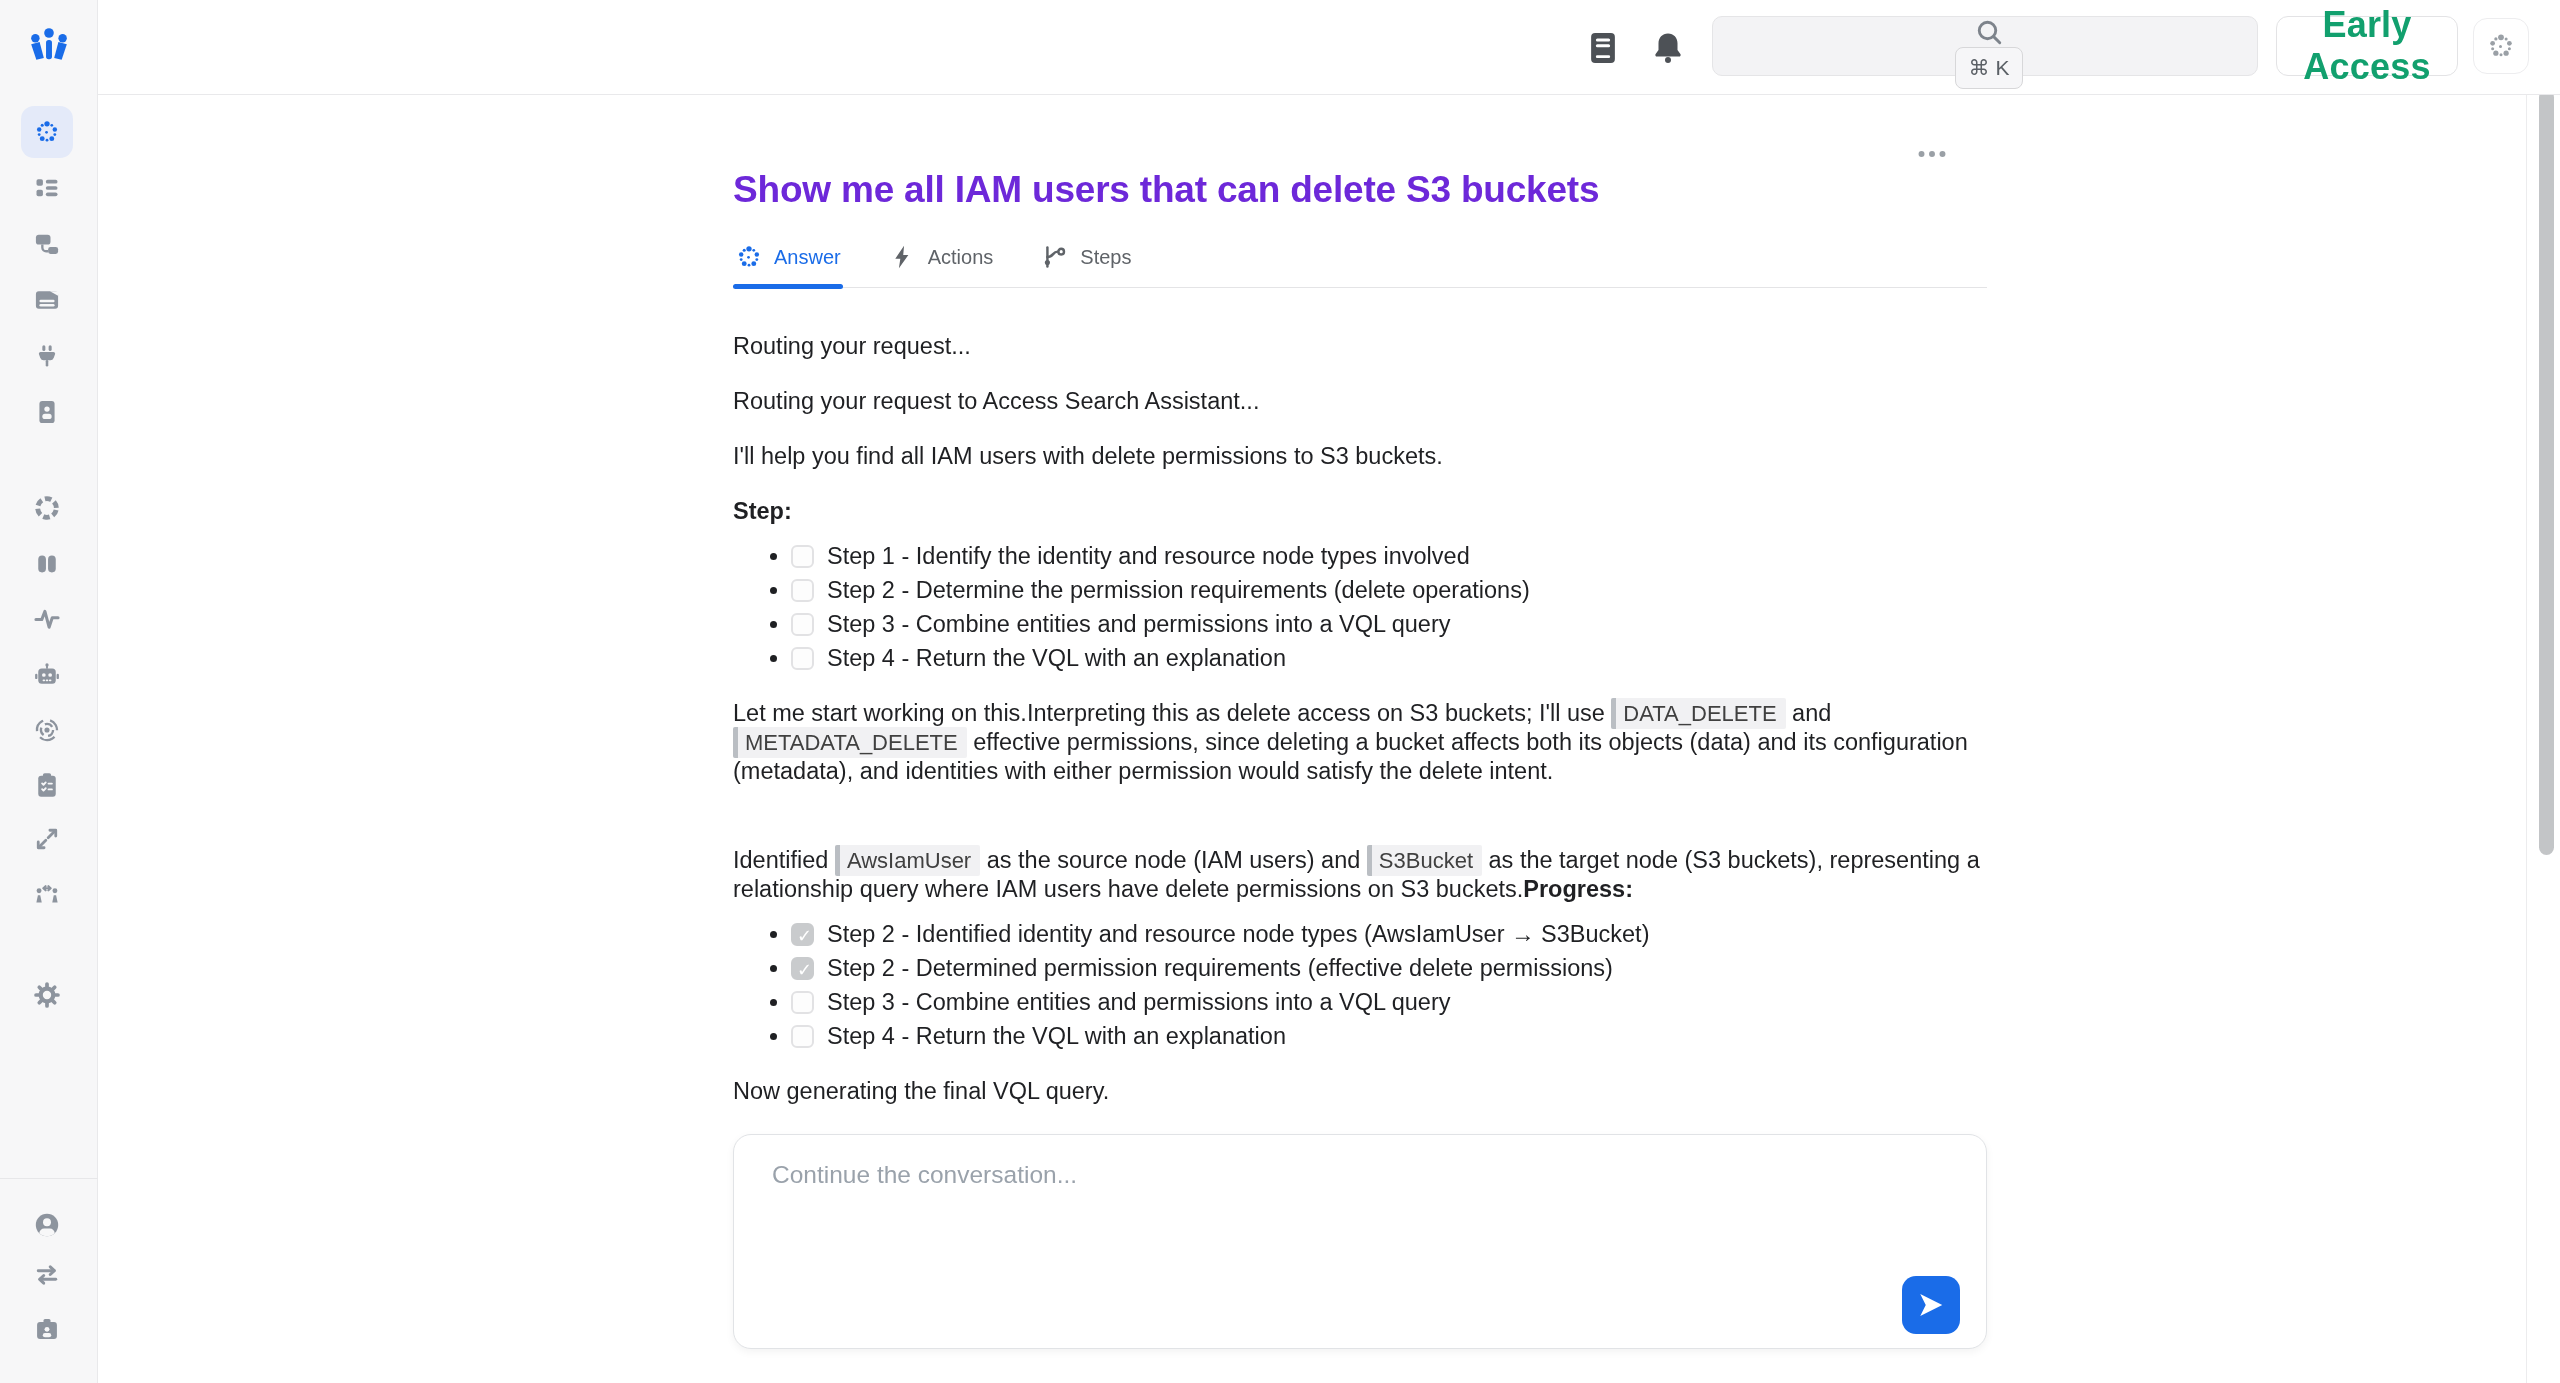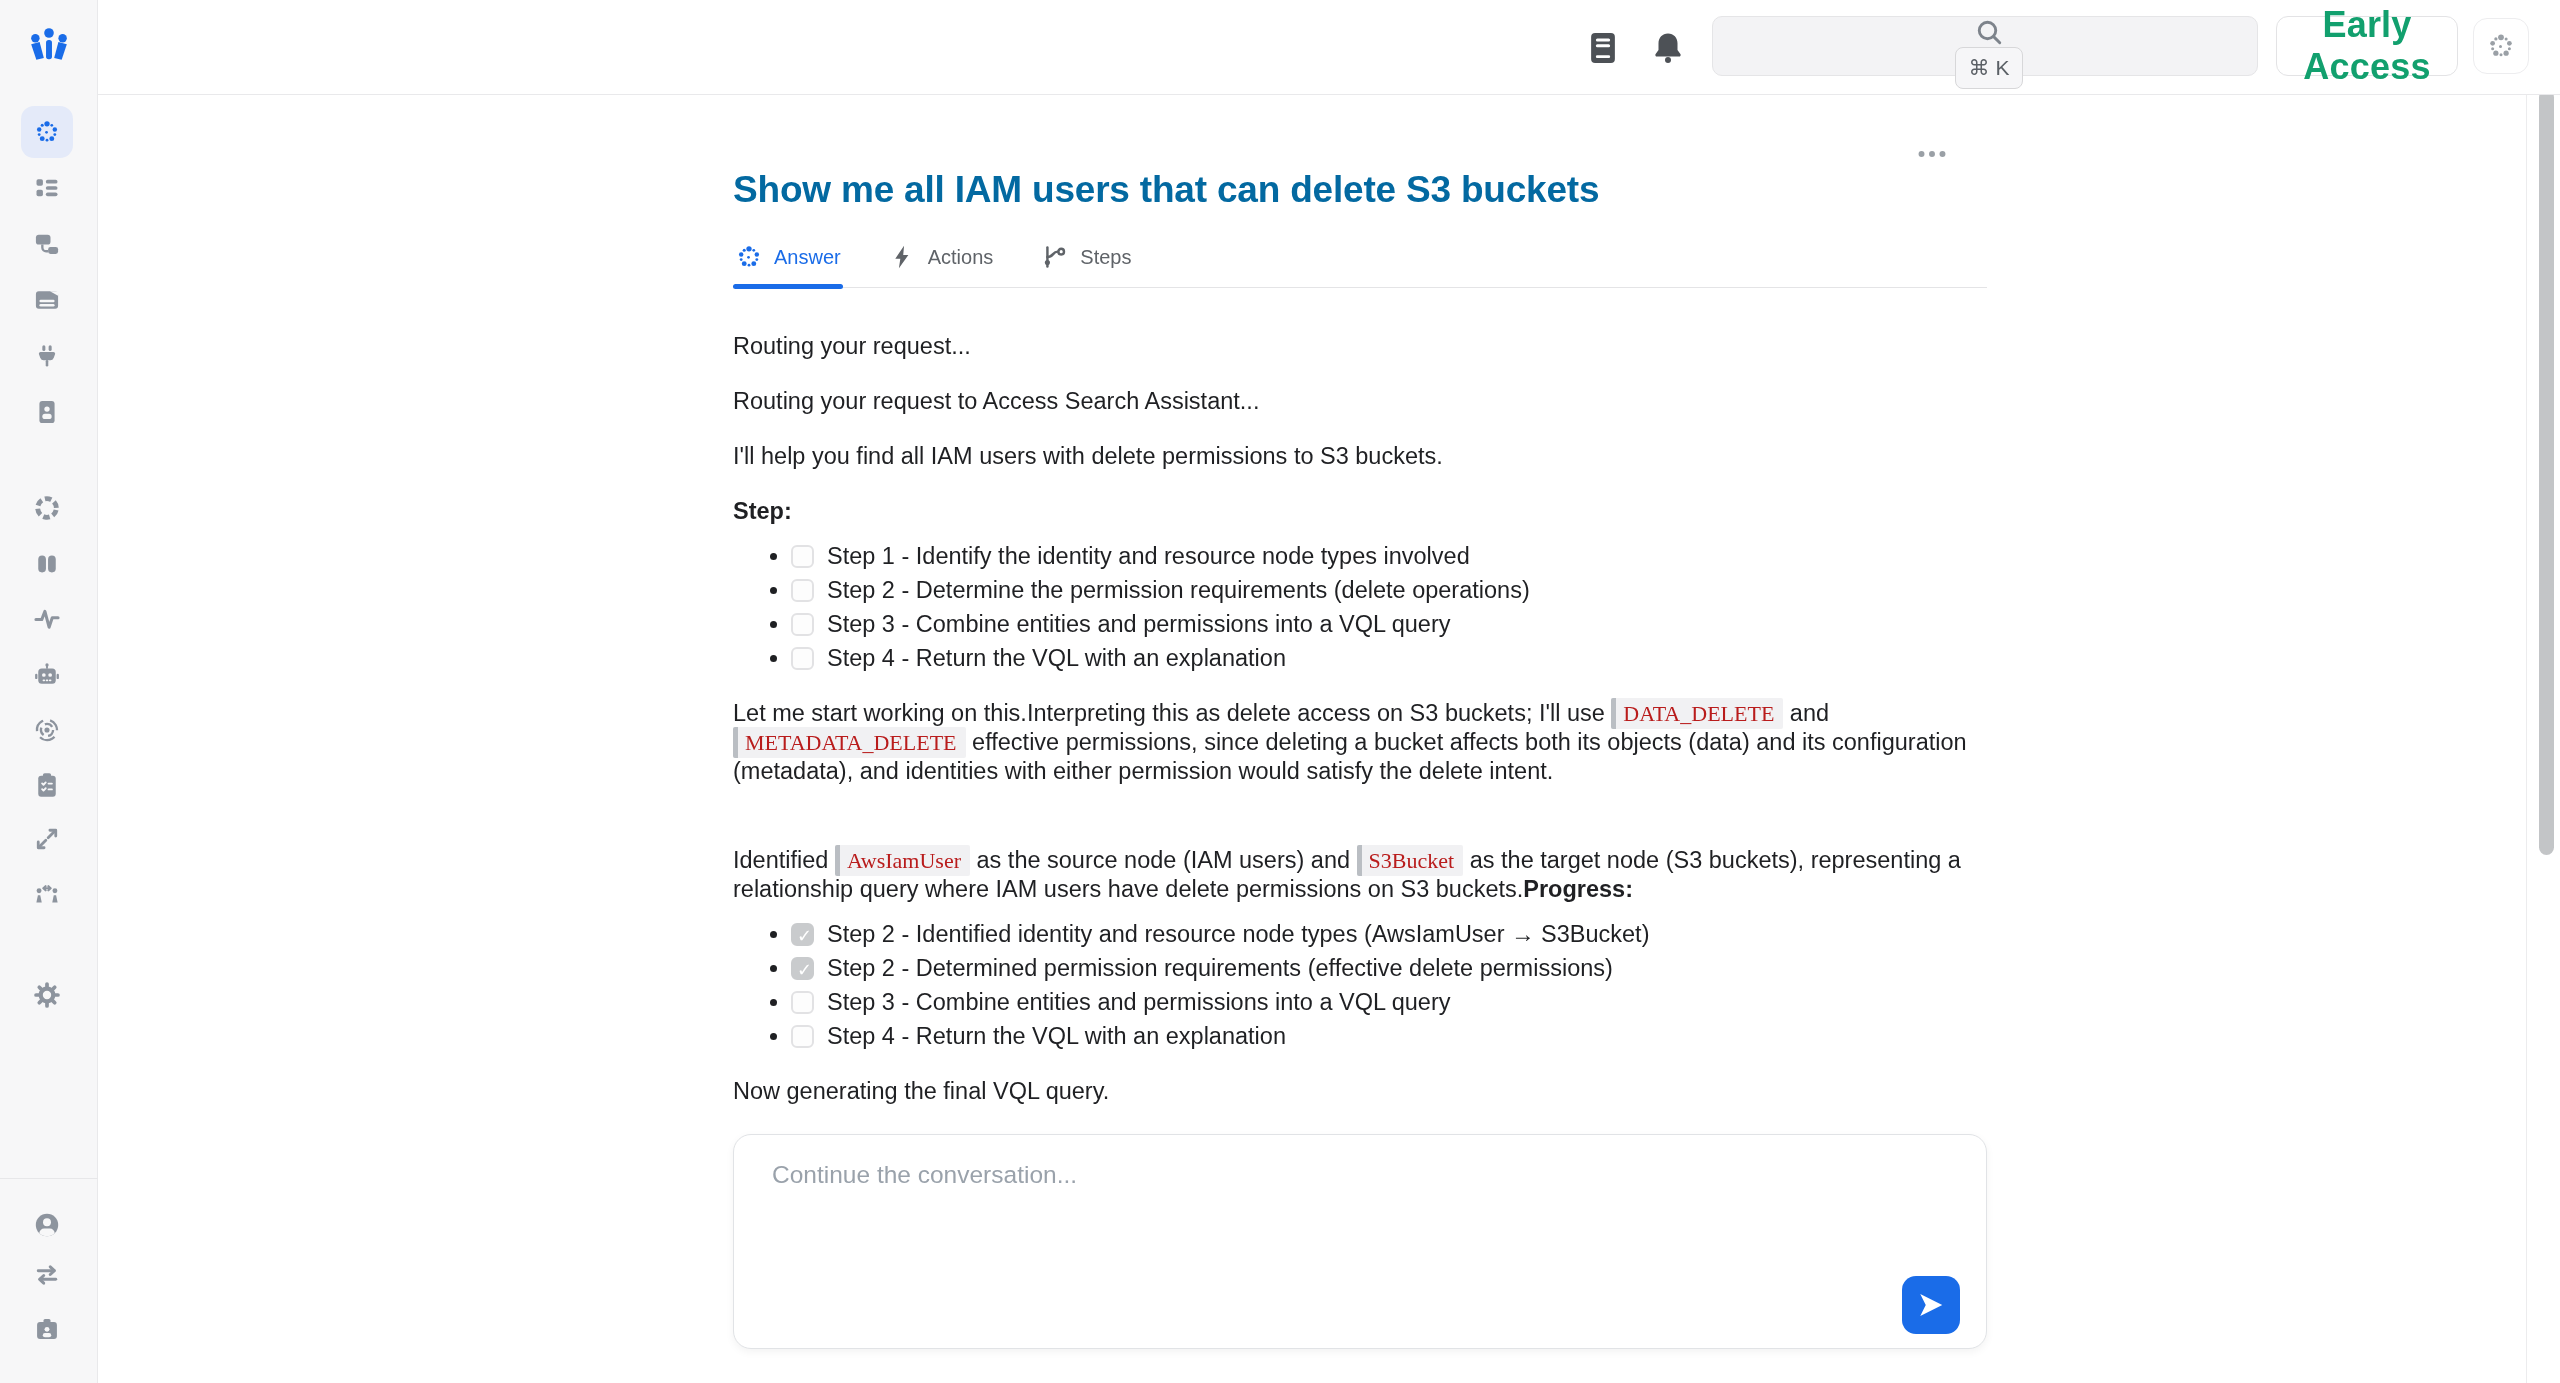--- a/index.html
+++ b/index.html
@@ -59,21 +59,21 @@
     display:flex; align-items:center; justify-content:center;
     color:#9aa0a6; cursor:pointer;
   }
   .sparkle-btn svg { width:30px; height:30px; }
 
   
   .main { position:absolute; left:98px; top:95px; width:2462px; height:1288px; background:#fff; overflow:hidden; }
   .article { position:relative; width:1254px; margin-left:635px; padding-top:40px; }
   .menu-dots { position:absolute; right:28px; top:42px; width:44px; height:30px; color:#9aa0a6; cursor:pointer; }
   .menu-dots svg { width:34px; height:34px; }
-  .page-title { font-size:37px; font-weight:600; color:#0369a1; letter-spacing:-.2px; margin-top:34px; }
+  .page-title { font-size:37px; font-weight:600; color:#6d28d9; letter-spacing:-.2px; margin-top:34px; }
 
   .tabs { display:flex; align-items:flex-end; margin-top:26px; border-bottom:1px solid #e4e4e6; }
   .tab {
     display:flex; align-items:center; gap:11px; padding:6px 2px 16px 2px;
     margin-right:44px; font-size:20px; font-weight:500; color:#5f6368;
     cursor:pointer; position:relative;
   }
   .tab svg { width:28px; height:28px; }
   .tab.active { color:#1a6ce8; }
   .tab.active::after {
@@ -93,22 +93,22 @@
     display:inline-block; width:23px; height:23px; border-radius:6px;
     border:2px solid #e2e2e4; background:#fdfdfd; vertical-align:-4px;
     margin-right:13px; position:relative;
   }
   .cbx.checked { background:#c9cbcd; border-color:#c9cbcd; }
   .cbx.checked::after {
     content:"\2713"; position:absolute; left:0; top:0; width:23px; height:23px;
     color:#fff; font-size:18px; font-weight:700; line-height:23px; text-align:center;
   }
   .code {
-    font-family:Liberation Serif, serif;
-    font-size:22px; background:#f1f1f3; color:#b91c1c;
+    font-family:Liberation Sans, sans-serif;
+    font-size:22px; background:#f1f1f3; color:#404040;
     padding:3px 9px 3px 7px; border-left:5px solid #babec3; border-radius:2px;
     white-space:nowrap;
   }
 
   
   .composer {
     position:relative; margin-top:28px; width:1254px; height:215px;
     background:#fff; border:1px solid #e1e3e6; border-radius:18px;
     box-shadow:0 3px 8px rgba(0,0,0,.05); padding:26px 38px;
   }

